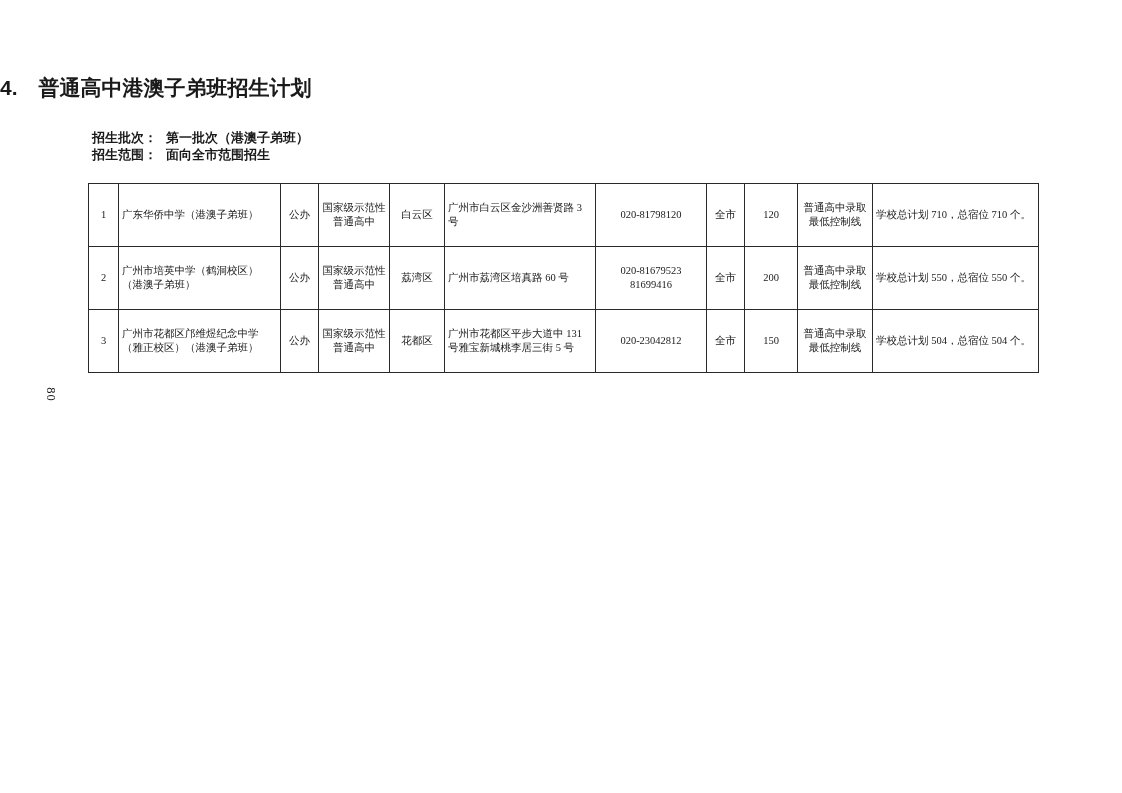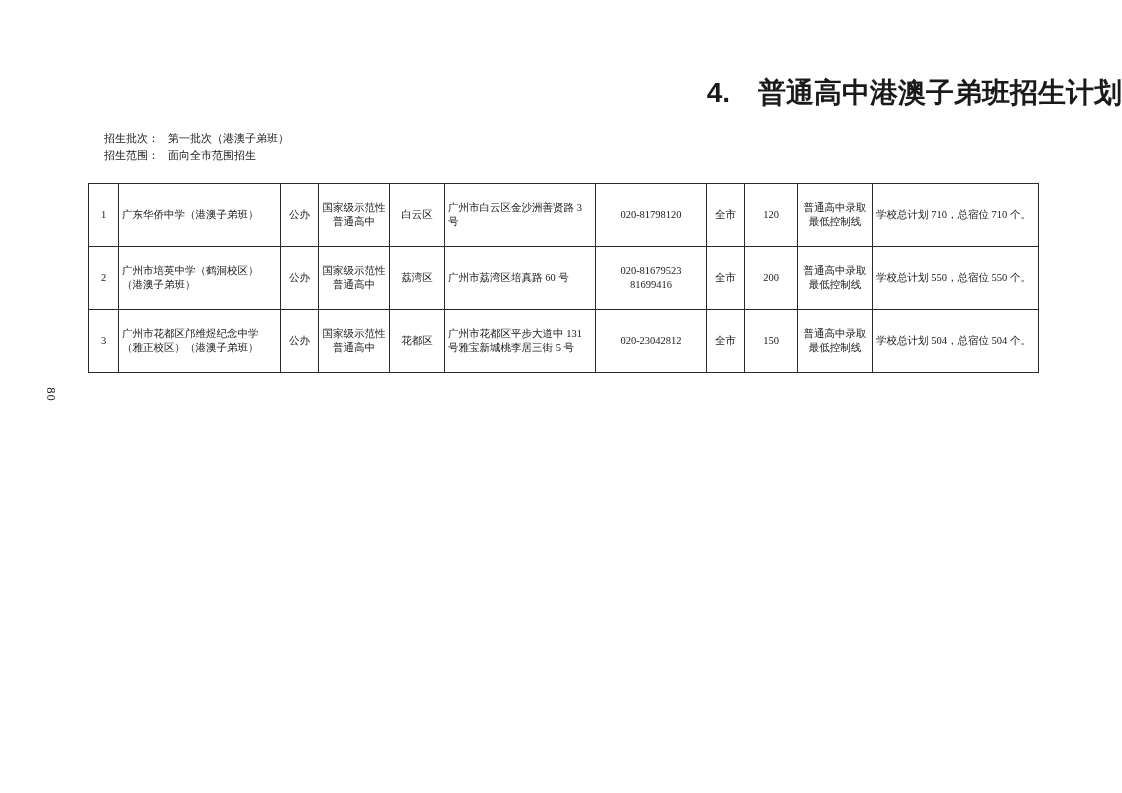--- a/index.html
+++ b/index.html
@@ -25,33 +25,34 @@
     font-size: 12.5px;
     transform: rotate(90deg);
     letter-spacing: 1px;
   }
 
   .doc-title {
     position: absolute;
     top: 74px;
     left: 0;
     width: 100%;
-    text-align: right;
+    text-align: left;
     font-family: "Liberation Sans", "DejaVu Sans", sans-serif;
     font-weight: bold;
-    font-size: 28px;
+    font-size: 21px;
     margin: 0;
   }
 
   .intro {
     position: absolute;
-    left: 104px;
+    left: 92px;
     top: 130px;
-    font-size: 11px;
+    font-size: 13px;
     line-height: 16.5px;
+    font-weight: bold;
   }
   .intro .val { padding-left: 9px; }
 
   table.plan {
     position: absolute;
     left: 88px;
     top: 183px;
     width: 950px;
     border-collapse: collapse;
     table-layout: fixed;

